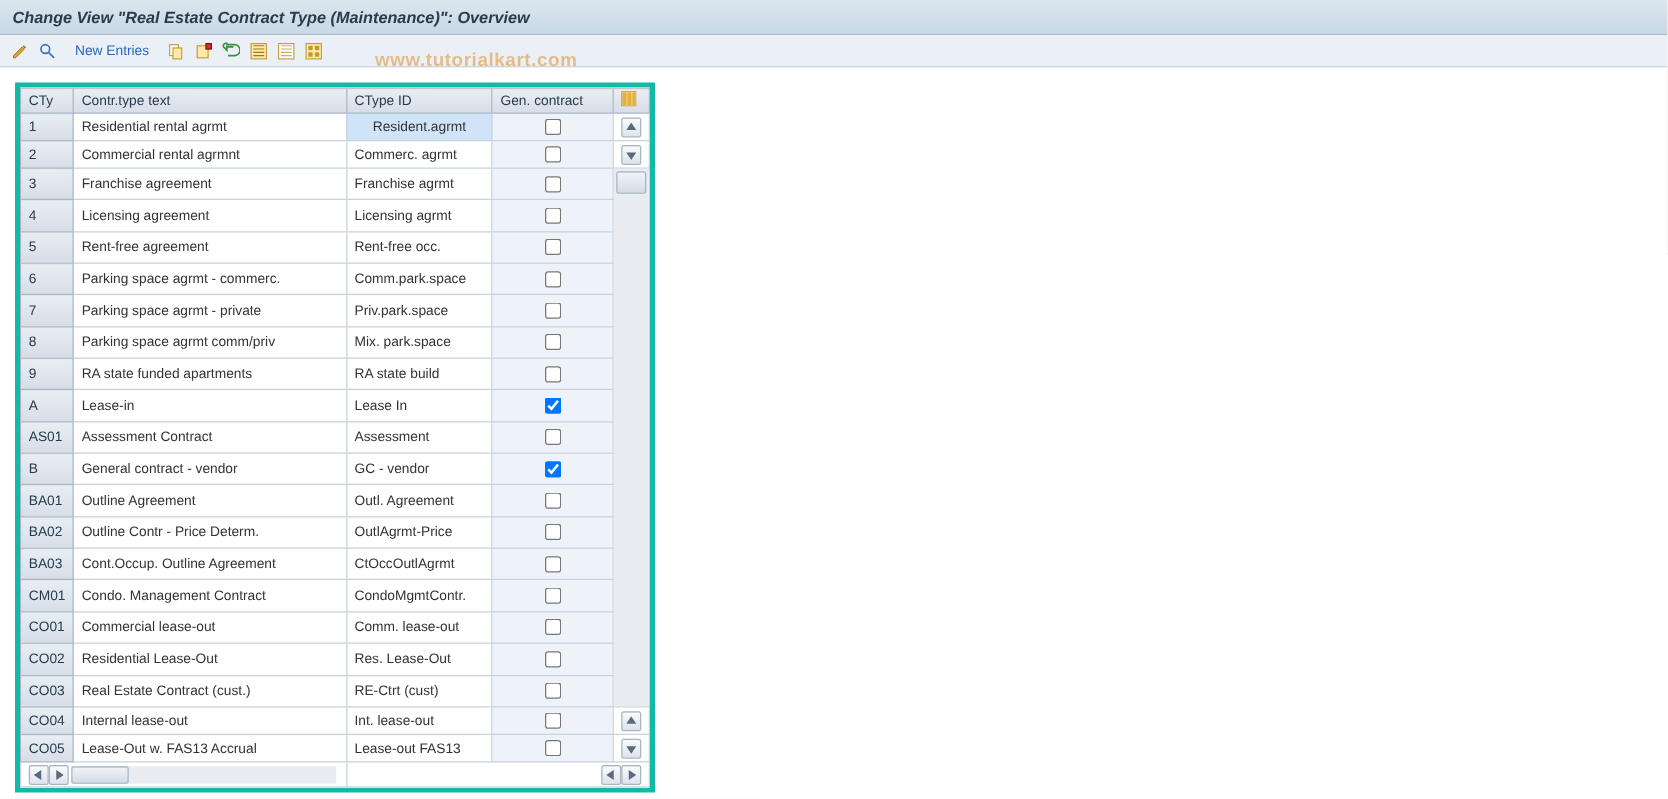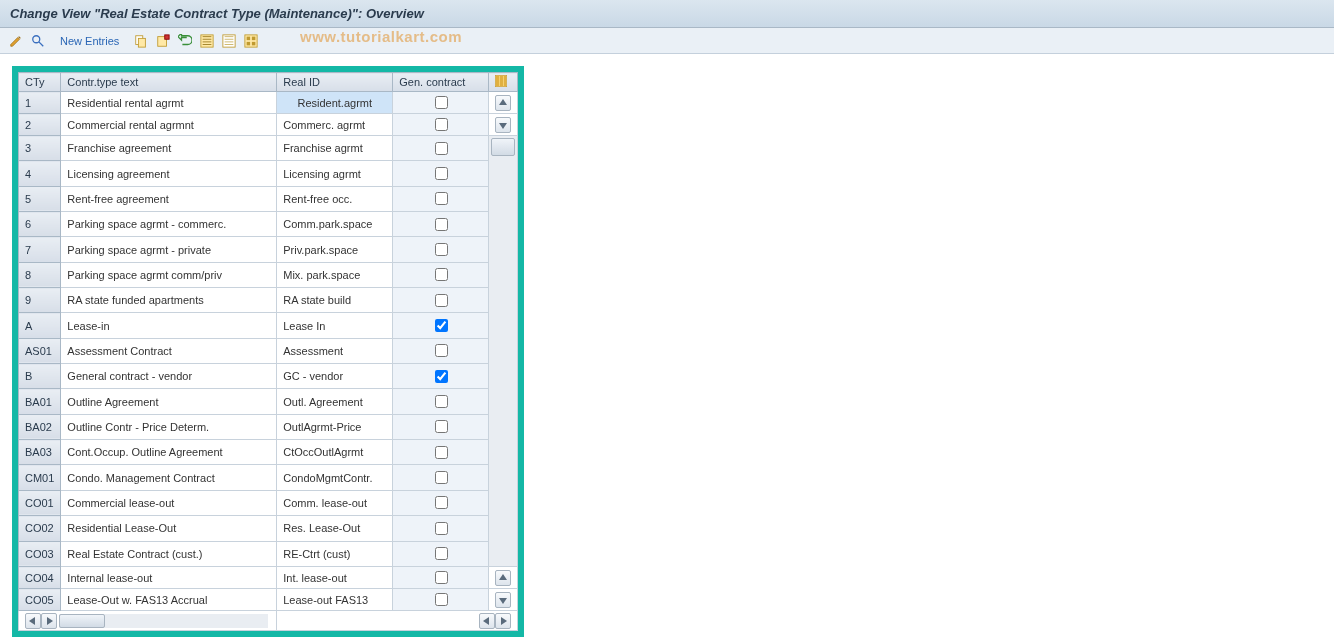--- a/index.html
+++ b/index.html
@@ -51,39 +51,39 @@
     padding: 0 6px;
     margin: 0 4px;
     cursor: pointer;
     height: 20px;
     line-height: 20px;
   }
 
   .watermark {
     position: absolute;
     left: 300px;
-    top: 0;
+    top: 12px;
     font-size: 15px;
     font-weight: bold;
     color: rgba(224,146,46,0.55);
     letter-spacing: 0.5px;
     pointer-events: none;
   }
 
   
   .content {
     position: relative;
     padding: 12px;
     background: white;
     height: calc(100% - 54px);
   }
 
   
   .table-wrap {
-    border: 6px solid #14b8a6;
+    border: 4px solid #14b8a6;
     width: 512px;
     position: relative;
     background: #eef2f7;
   }
   table.grid {
     border-collapse: collapse;
     width: 100%;
     background: #fff;
   }
   table.grid th {
@@ -300,21 +300,21 @@
         <col class="col-cty">
           <col class="col-text">
           <col class="col-id">
           <col class="col-gen">
           <col class="col-cfg">
       </colgroup>
       <thead>
         <tr>
           <th>CTy</th>
           <th>Contr.type text</th>
-          <th>Real ID</th>
+          <th>CType ID</th>
           <th>Gen. contract</th>
           <th class="cfg-cell">
             <svg viewBox="0 0 12 12">
                 <rect x="0" y="0" width="12" height="12" fill="#f5d070" stroke="#b8923a"></rect>
                 <rect x="1" y="1" width="3" height="10" fill="#e0b040"></rect>
                 <rect x="5" y="1" width="3" height="10" fill="#e0b040"></rect>
                 <rect x="9" y="1" width="2" height="10" fill="#e0b040"></rect>
               </svg>
           </th>
         </tr>

